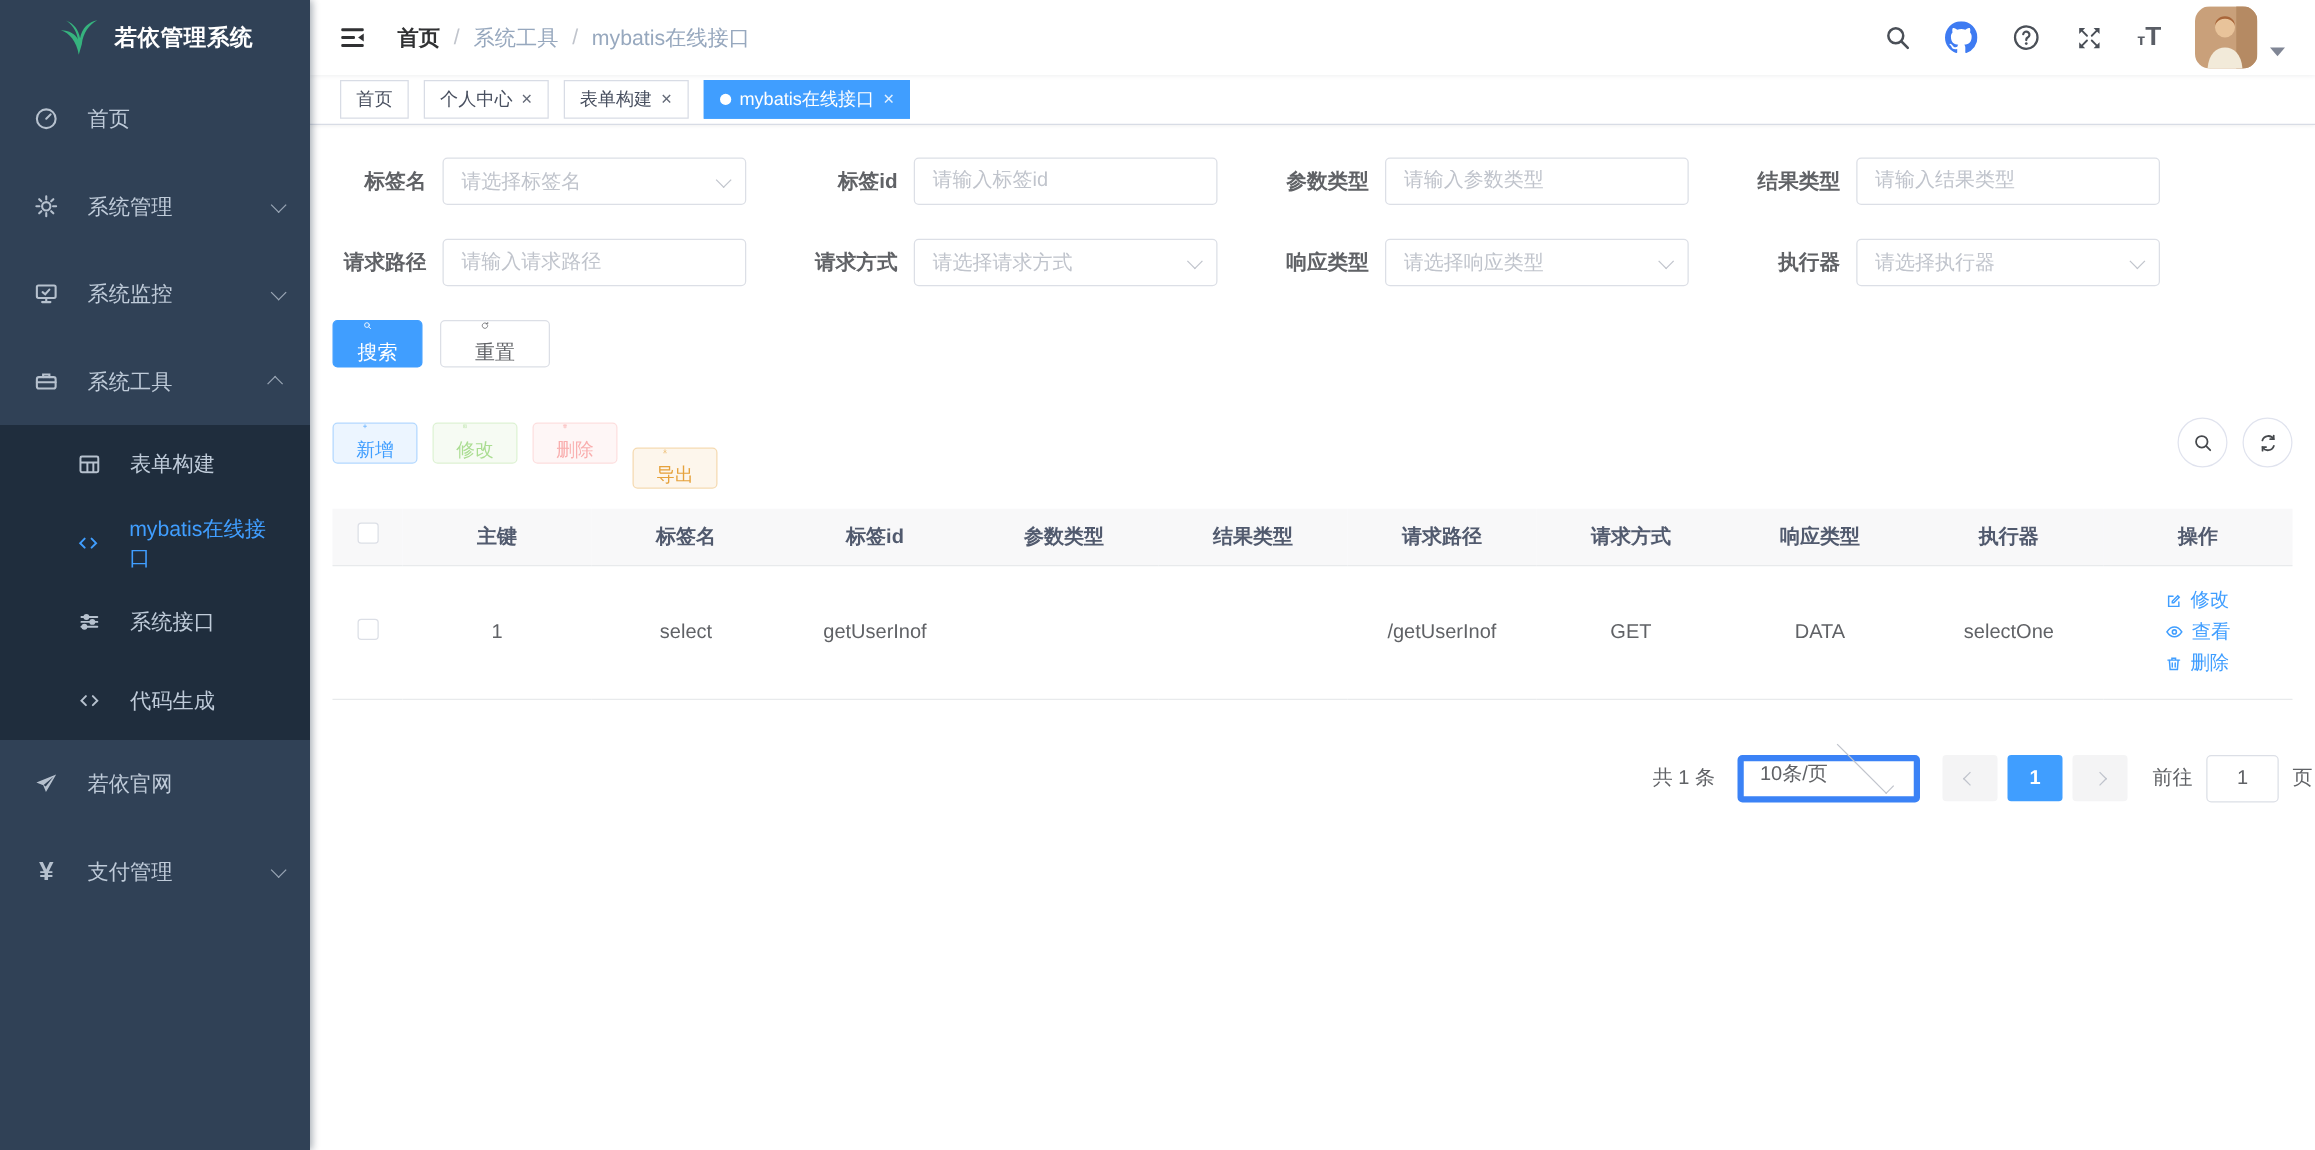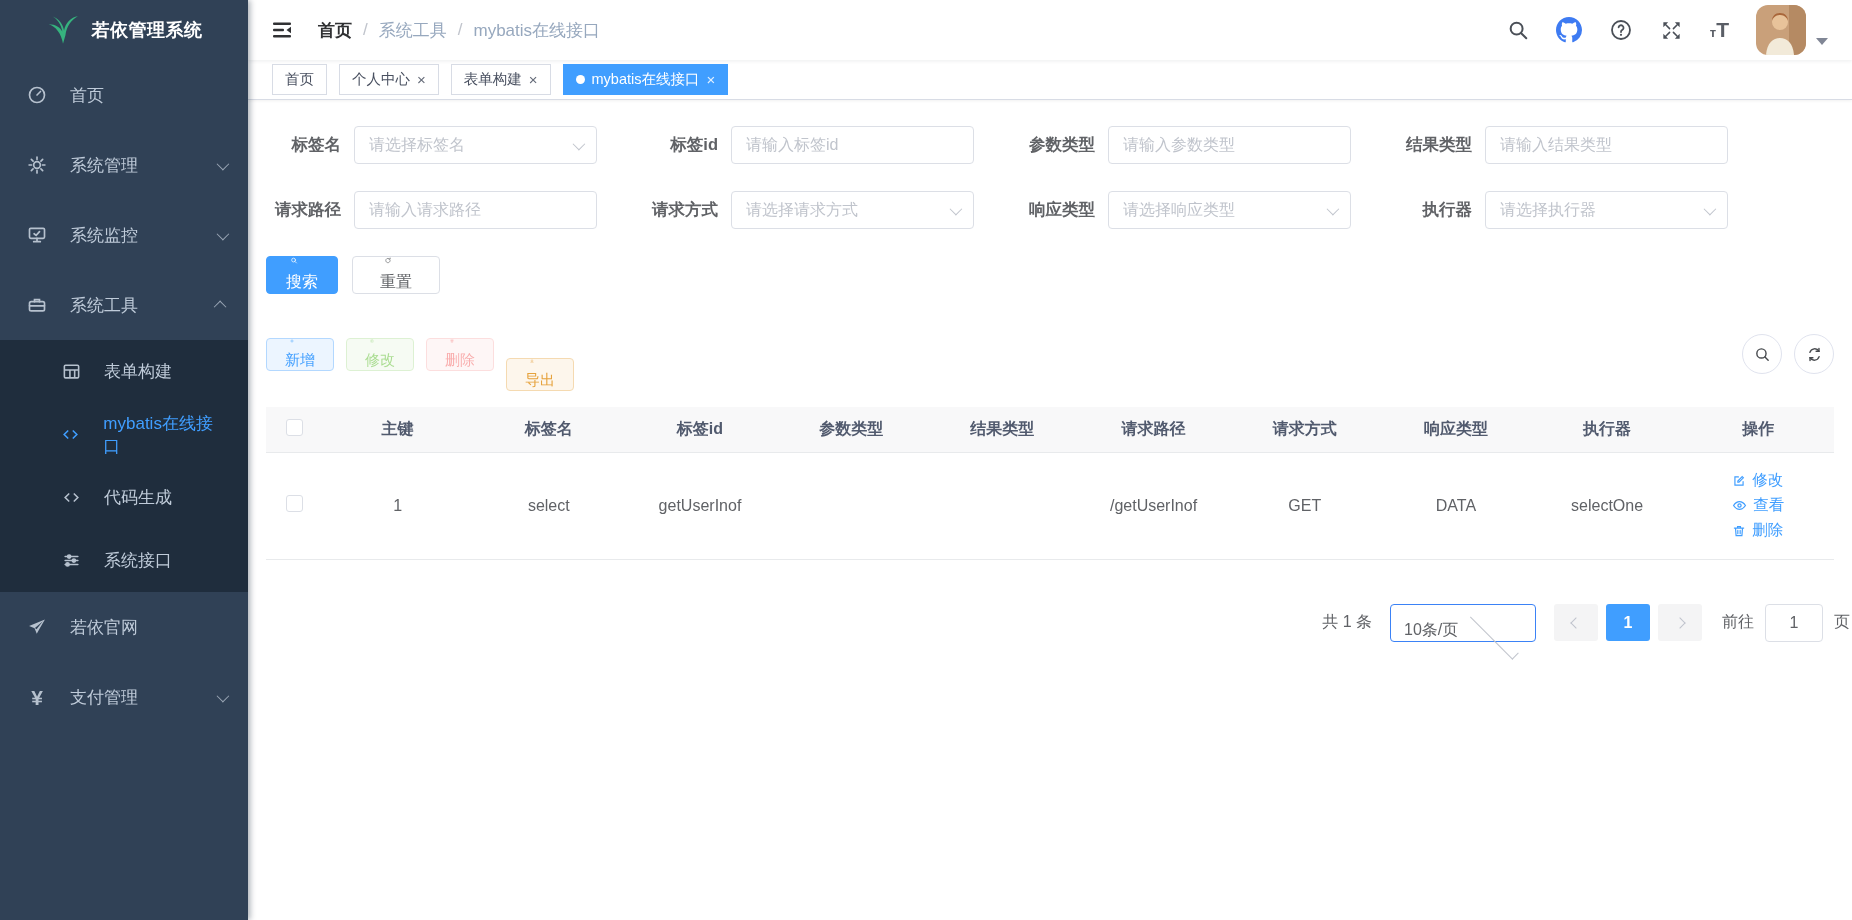--- a/index.html
+++ b/index.html
@@ -82,21 +82,21 @@
   .grid th { height:45px; background:#f8f8f9; color:#515a6e; font-weight:bold; font-size:16px; text-align:center;
              border-bottom:1px solid #e8eaec; }
   .grid td { height:107px; text-align:center; vertical-align:middle; color:#606266; font-size:16px;
              border-bottom:1px solid #e8eaec; }
   .checkbox { width:17px; height:17px; border:1px solid #dcdfe6; border-radius:3px; background:#fff; display:inline-block; cursor:pointer; }
   .ops { display:inline-flex; flex-direction:column; align-items:flex-start; gap:4px; }
   .op-link { display:inline-flex; align-items:center; gap:6px; color:#409EFF; font-size:15.5px; cursor:pointer; text-decoration:none; }
 
   .pagination { display:flex; align-items:center; justify-content:flex-end; margin-top:44px; margin-right:-16px; white-space:nowrap; }
   .pag-total { color:#606266; font-size:16px; margin-right:18px; }
-  .pag-size { width:146px; height:38px; border:1px solid #3b82f6; border-radius:4px; display:flex; align-items:flex-end;
+  .pag-size { width:146px; height:38px; border:5px solid #3b82f6; border-radius:4px; display:flex; align-items:flex-start;
               padding:0 13px; color:#606266; font-size:16px; cursor:pointer; }
   .pag-size span { flex:1; }
   .pager { display:flex; gap:8px; margin-left:18px; }
   .page-btn { min-width:44px; height:37px; background:#f4f4f5; border-radius:3px; display:flex; align-items:center;
               justify-content:center; cursor:pointer; }
   .arrow-chev { width:8px; height:8px; border-right:1.6px solid #bfc3cc; border-bottom:1.6px solid #bfc3cc; display:inline-block; }
   .arrow-chev.left  { transform:rotate(135deg); }
   .arrow-chev.right { transform:rotate(-45deg); }
   .page-num { min-width:44px; height:37px; border-radius:3px; display:flex; align-items:center; justify-content:center;
               background:#409EFF; color:#fff; font-size:16px; font-weight:bold; cursor:pointer; margin:0 0; }
@@ -175,35 +175,35 @@
           <span class="mi-icon">
             <svg width="19" height="19" viewBox="0 0 24 24" fill="none" stroke="currentColor" stroke-width="2" stroke-linecap="round">
                 <path d="M8.5 7.5L4 12l4.5 4.5M15.5 7.5L20 12l-4.5 4.5"></path>
               </svg>
           </span>
           <span>mybatis在线接口</span>
         </div>
         <div class="menu-item">
           <span class="mi-icon">
             <svg width="19" height="19" viewBox="0 0 24 24" fill="none" stroke="currentColor" stroke-width="2" stroke-linecap="round">
-                <path d="M8.5 7.5L4 12l4.5 4.5M15.5 7.5L20 12l-4.5 4.5"></path>
-              </svg>
-          </span>
-          <span>代码生成</span>
-        </div>
-        <div class="menu-item">
-          <span class="mi-icon">
-            <svg width="19" height="19" viewBox="0 0 24 24" fill="none" stroke="currentColor" stroke-width="2" stroke-linecap="round">
                 <path d="M4 7h16M4 12h16M4 17h16"></path>
                 <circle cx="9" cy="7" r="2" fill="currentColor"></circle>
                 <circle cx="15" cy="12" r="2" fill="currentColor"></circle>
                 <circle cx="7" cy="17" r="2" fill="currentColor"></circle>
               </svg>
           </span>
           <span>系统接口</span>
+        </div>
+        <div class="menu-item">
+          <span class="mi-icon">
+            <svg width="19" height="19" viewBox="0 0 24 24" fill="none" stroke="currentColor" stroke-width="2" stroke-linecap="round">
+                <path d="M8.5 7.5L4 12l4.5 4.5M15.5 7.5L20 12l-4.5 4.5"></path>
+              </svg>
+          </span>
+          <span>代码生成</span>
         </div>
       </div>
 
       <div class="menu-item">
         <span class="mi-icon">
           <svg width="20" height="20" viewBox="0 0 24 24" fill="currentColor">
               <path d="M21.5 3L2.5 10.8l6.6 2.6L11.7 20l3-5.2 6.8-11.8zM9.5 13.2l9.5-8-7.5 9.5-2-1.5z"></path>
             </svg>
         </span>
         <span>若依官网</span>

